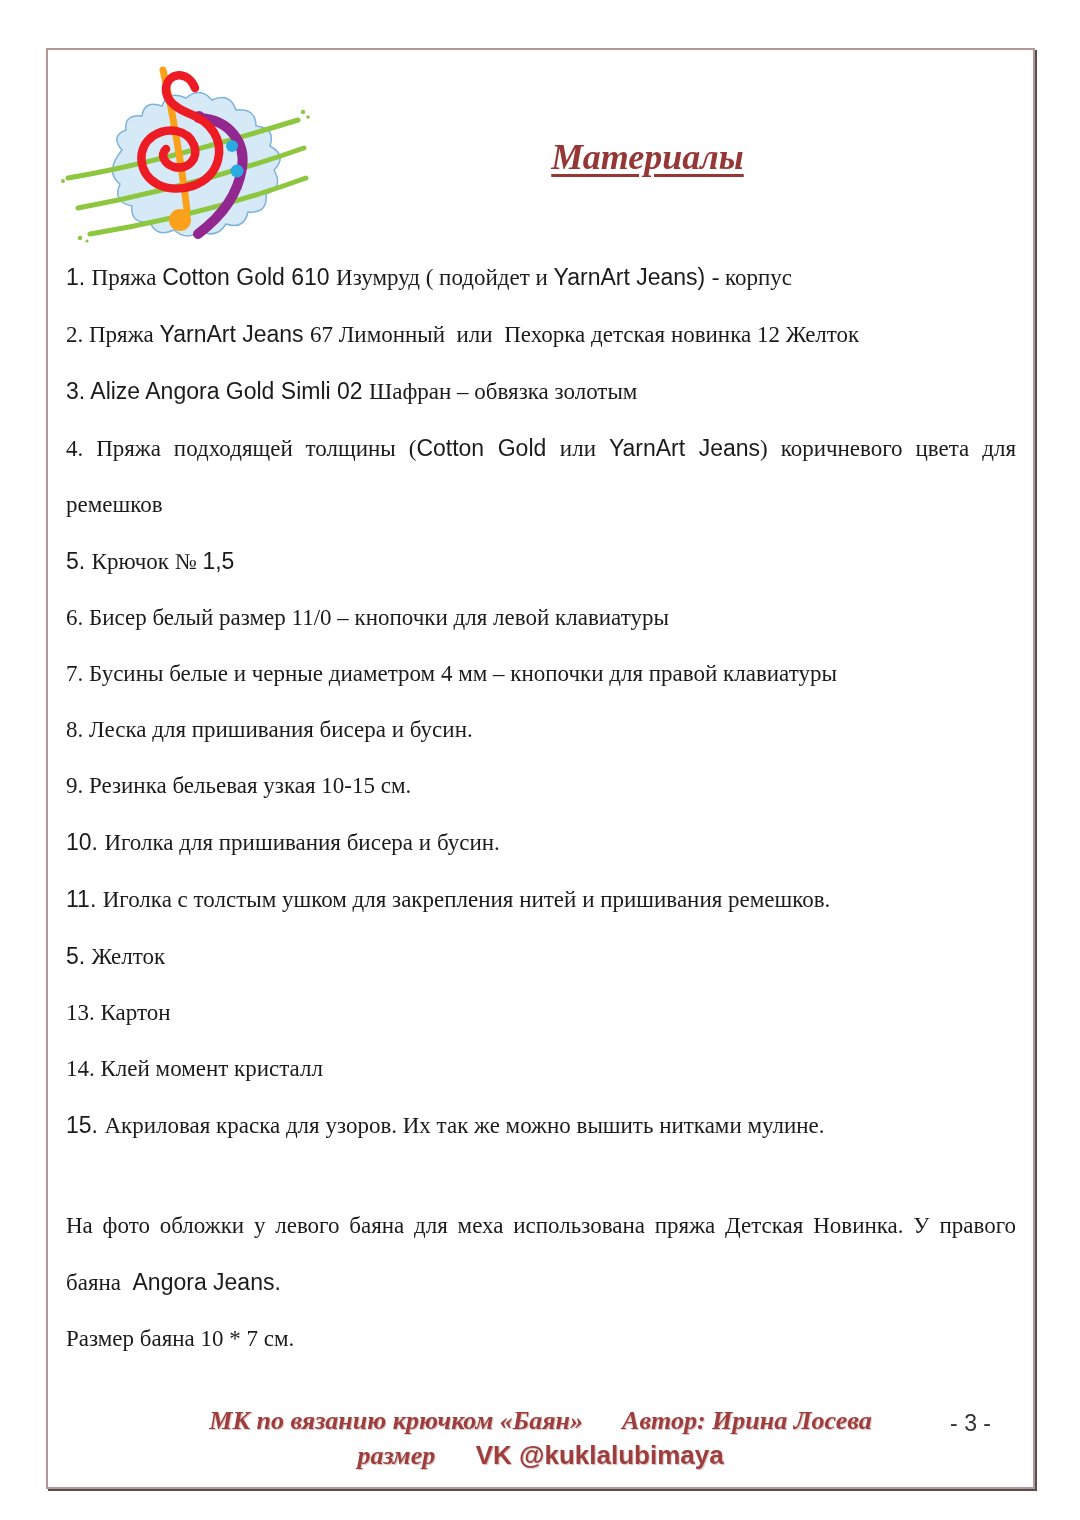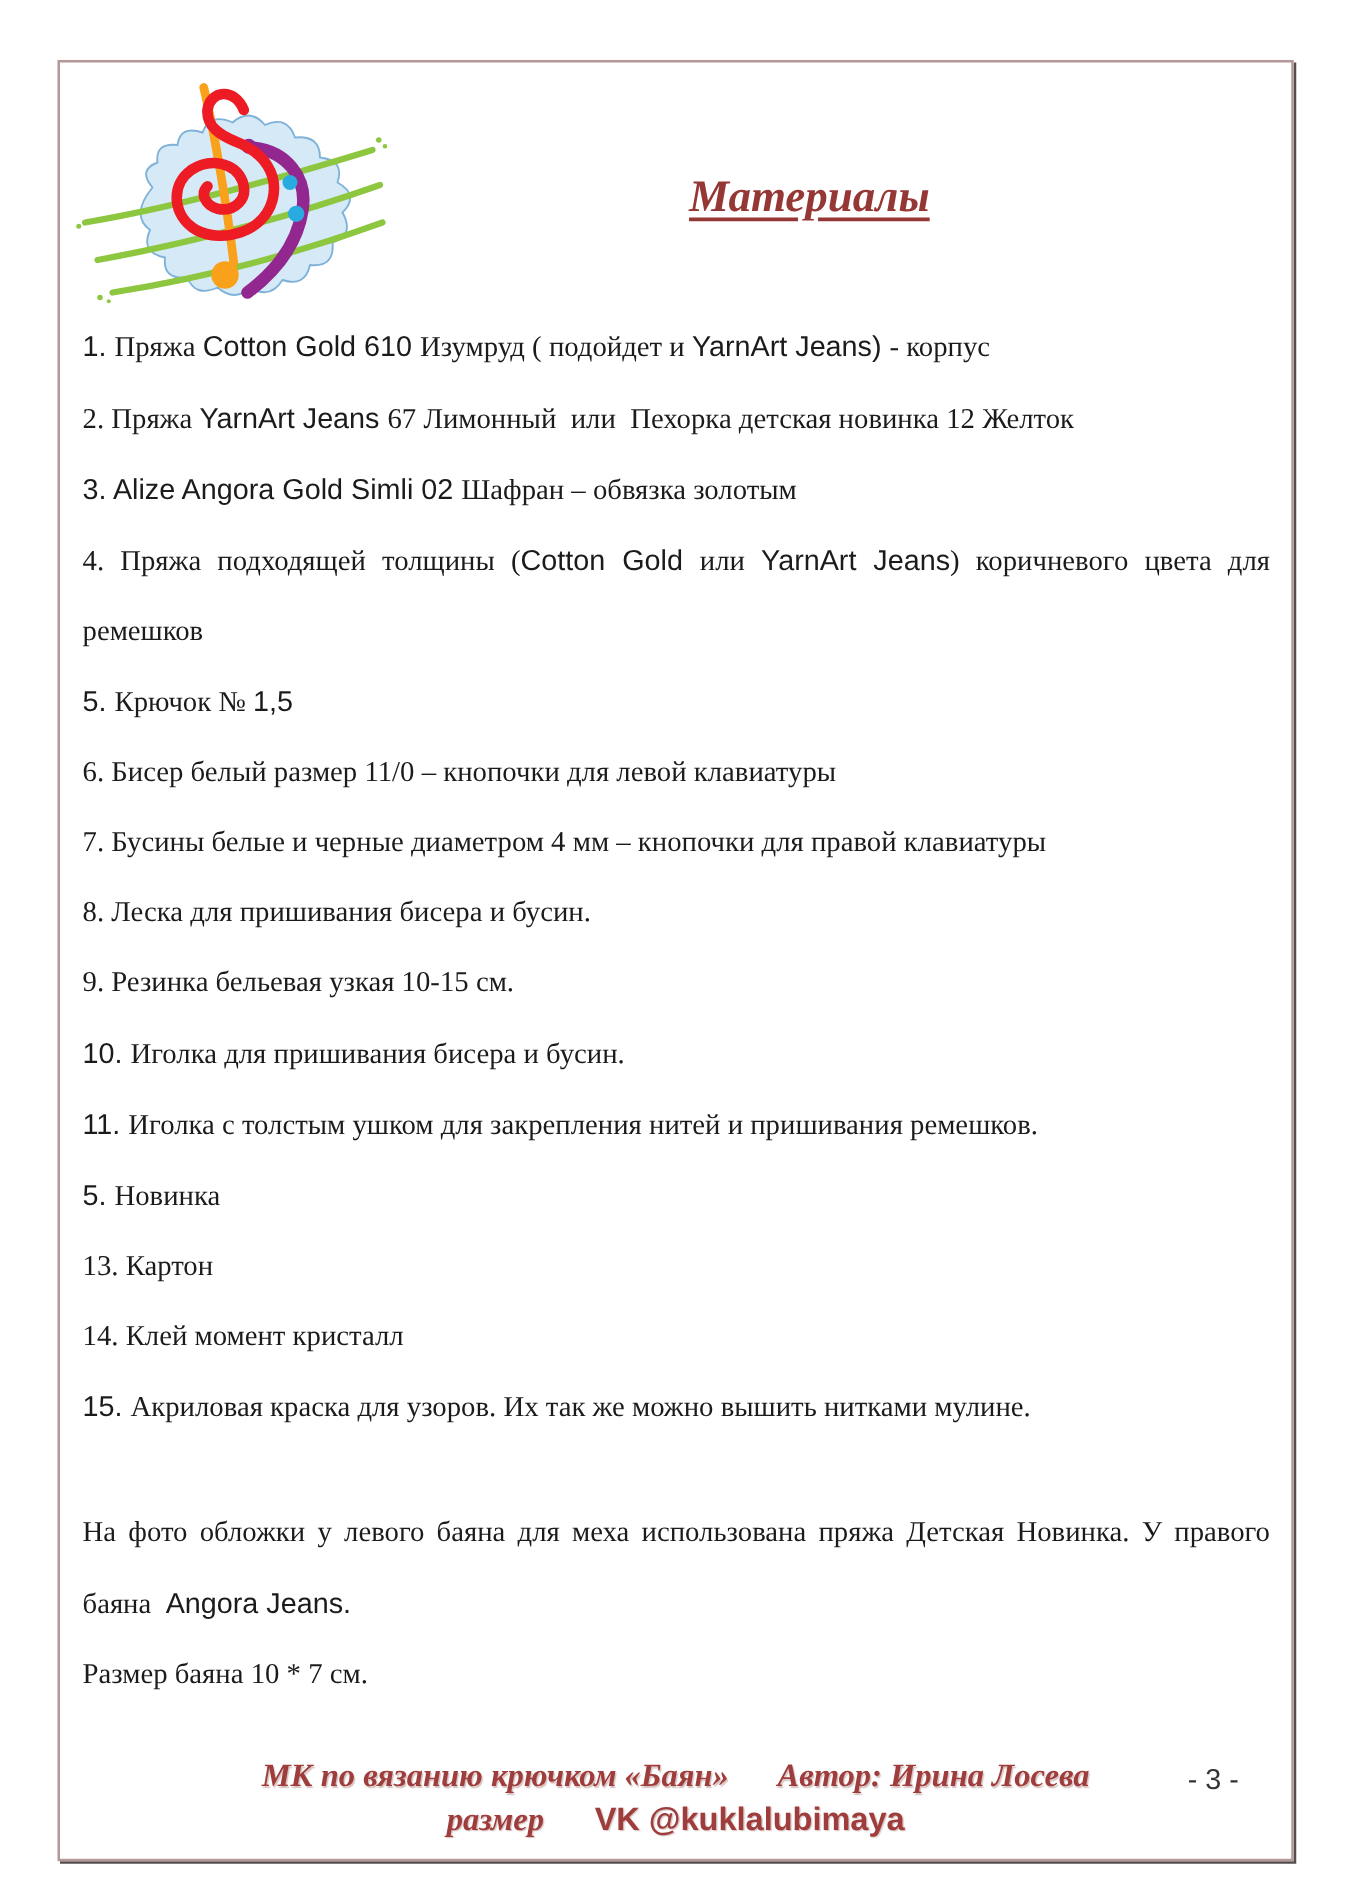--- a/index.html
+++ b/index.html
@@ -102,21 +102,21 @@
         <div class="line"><span class="serif">2. Пряжа </span><span class="sans">YarnArt Jeans </span><span class="serif">67 Лимонный&nbsp; или&nbsp; Пехорка детская новинка 12 Желток</span></div>
         <div class="line"><span class="sans">3. Alize Angora Gold Simli 02 </span><span class="serif">Шафран – обвязка золотым</span></div>
         <div class="line justify"><span class="serif">4. Пряжа подходящей толщины (</span><span class="sans">Cotton Gold </span><span class="serif">или </span><span class="sans">YarnArt Jeans</span><span class="serif">) коричневого цвета для ремешков</span></div>
         <div class="line"><span class="sans">5. </span><span class="serif">Крючок № </span><span class="sans">1,5</span></div>
         <div class="line"><span class="serif">6. Бисер белый размер 11/0 – кнопочки для левой клавиатуры</span></div>
         <div class="line"><span class="serif">7. Бусины белые и черные диаметром 4 мм – кнопочки для правой клавиатуры</span></div>
         <div class="line"><span class="serif">8. Леска для пришивания бисера и бусин.</span></div>
         <div class="line"><span class="serif">9. Резинка бельевая узкая 10-15 см.</span></div>
         <div class="line"><span class="sans">10. </span><span class="serif">Иголка для пришивания бисера и бусин.</span></div>
         <div class="line"><span class="sans">11. </span><span class="serif">Иголка с толстым ушком для закрепления нитей и пришивания ремешков.</span></div>
-        <div class="line"><span class="sans">5. </span><span class="serif">Новинка</span></div>
+        <div class="line"><span class="sans">5. </span><span class="serif">Желток</span></div>
         <div class="line"><span class="serif">13. Картон</span></div>
         <div class="line"><span class="serif">14. Клей момент кристалл</span></div>
         <div class="line"><span class="sans">15. </span><span class="serif">Акриловая краска для узоров. Их так же можно вышить нитками мулине.</span></div>
       </div>
     <div class="notes">
         <div class="line justify"><span class="serif">На фото обложки у левого баяна для меха использована пряжа Детская Новинка. У правого баяна&nbsp; </span><span class="sans">Angora Jeans.</span></div>
         <div class="line"><span class="serif">Размер баяна 10 * 7 см.</span></div>
       </div>
   </div>
 

